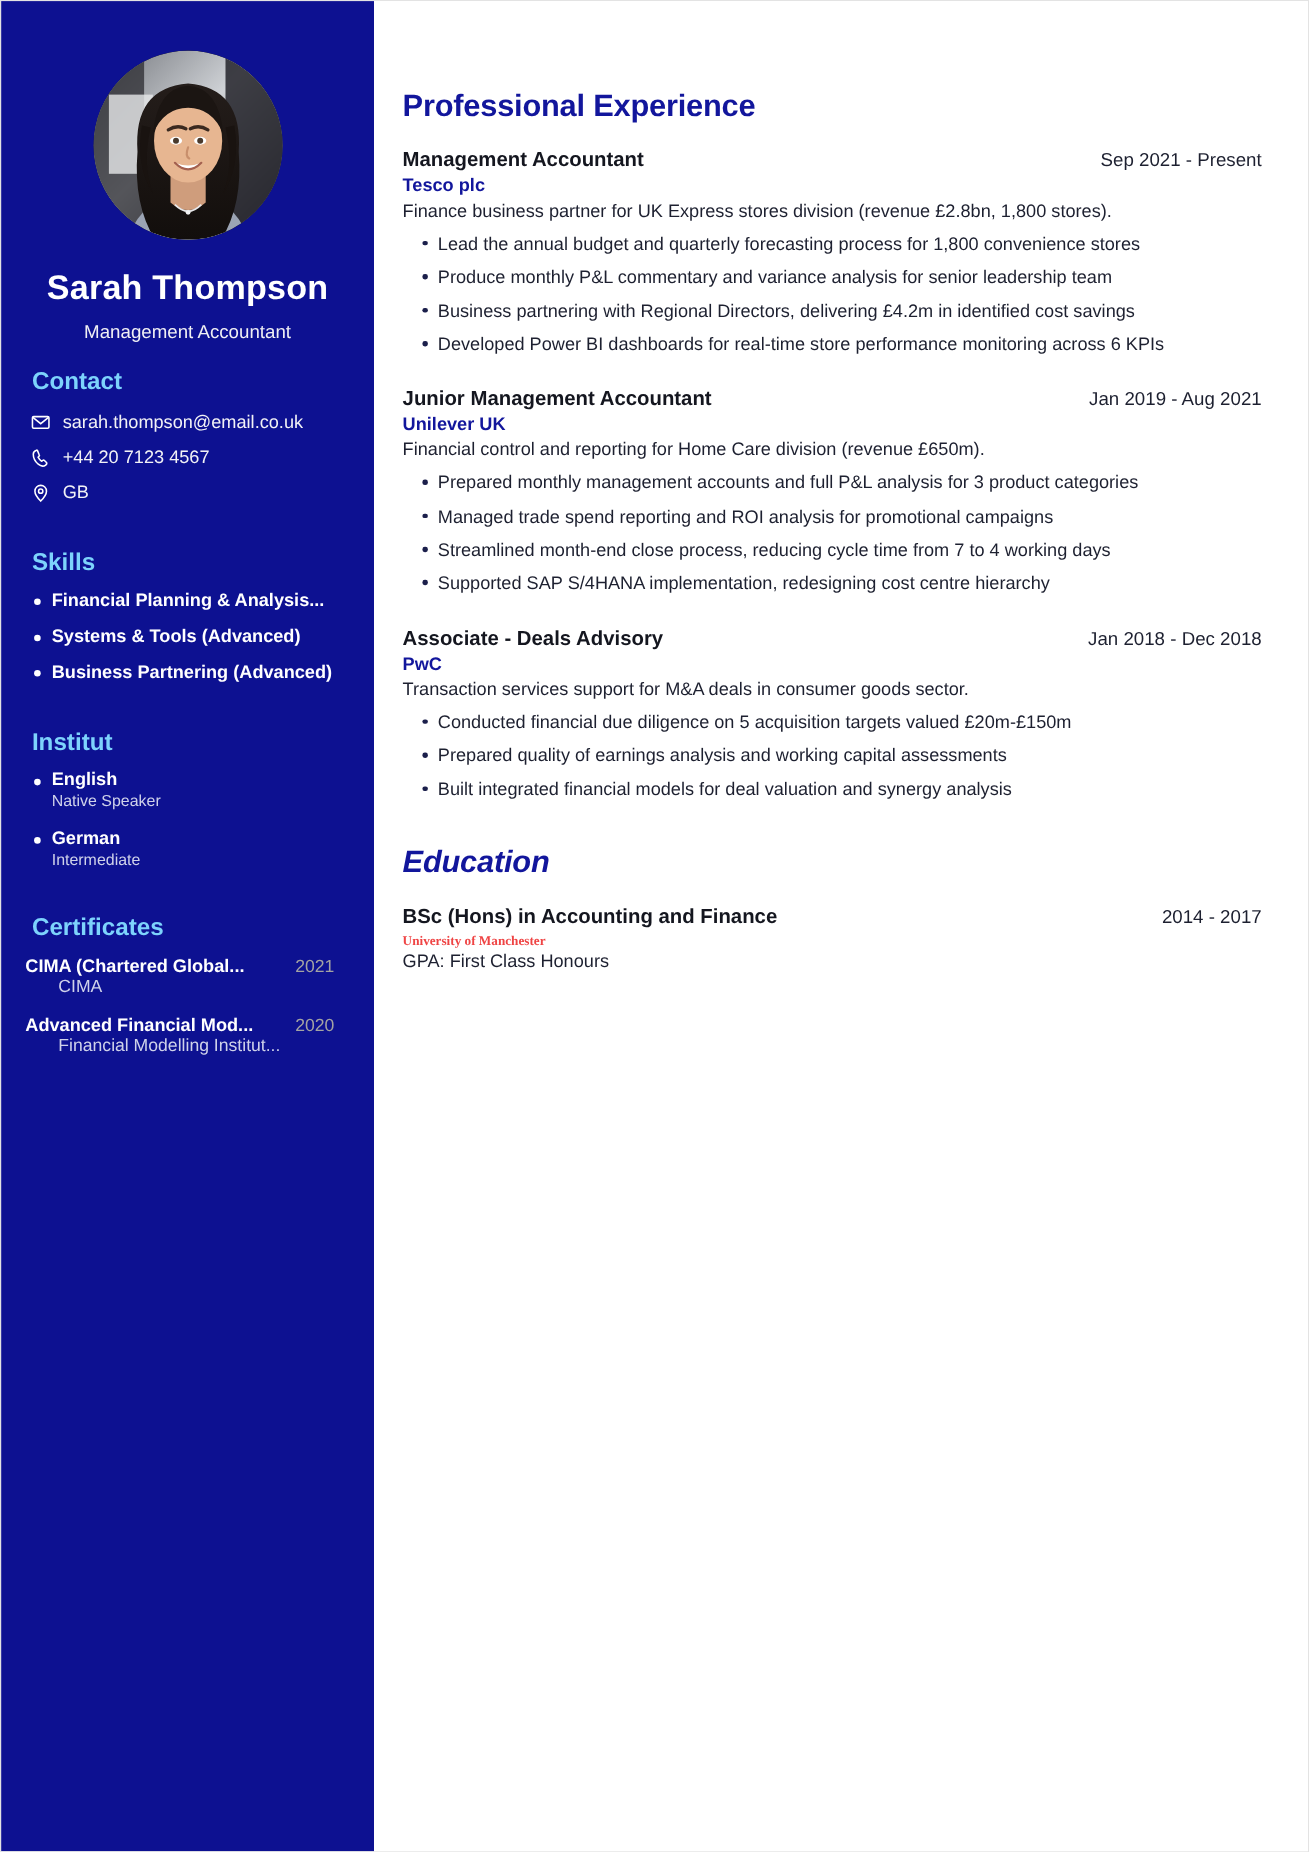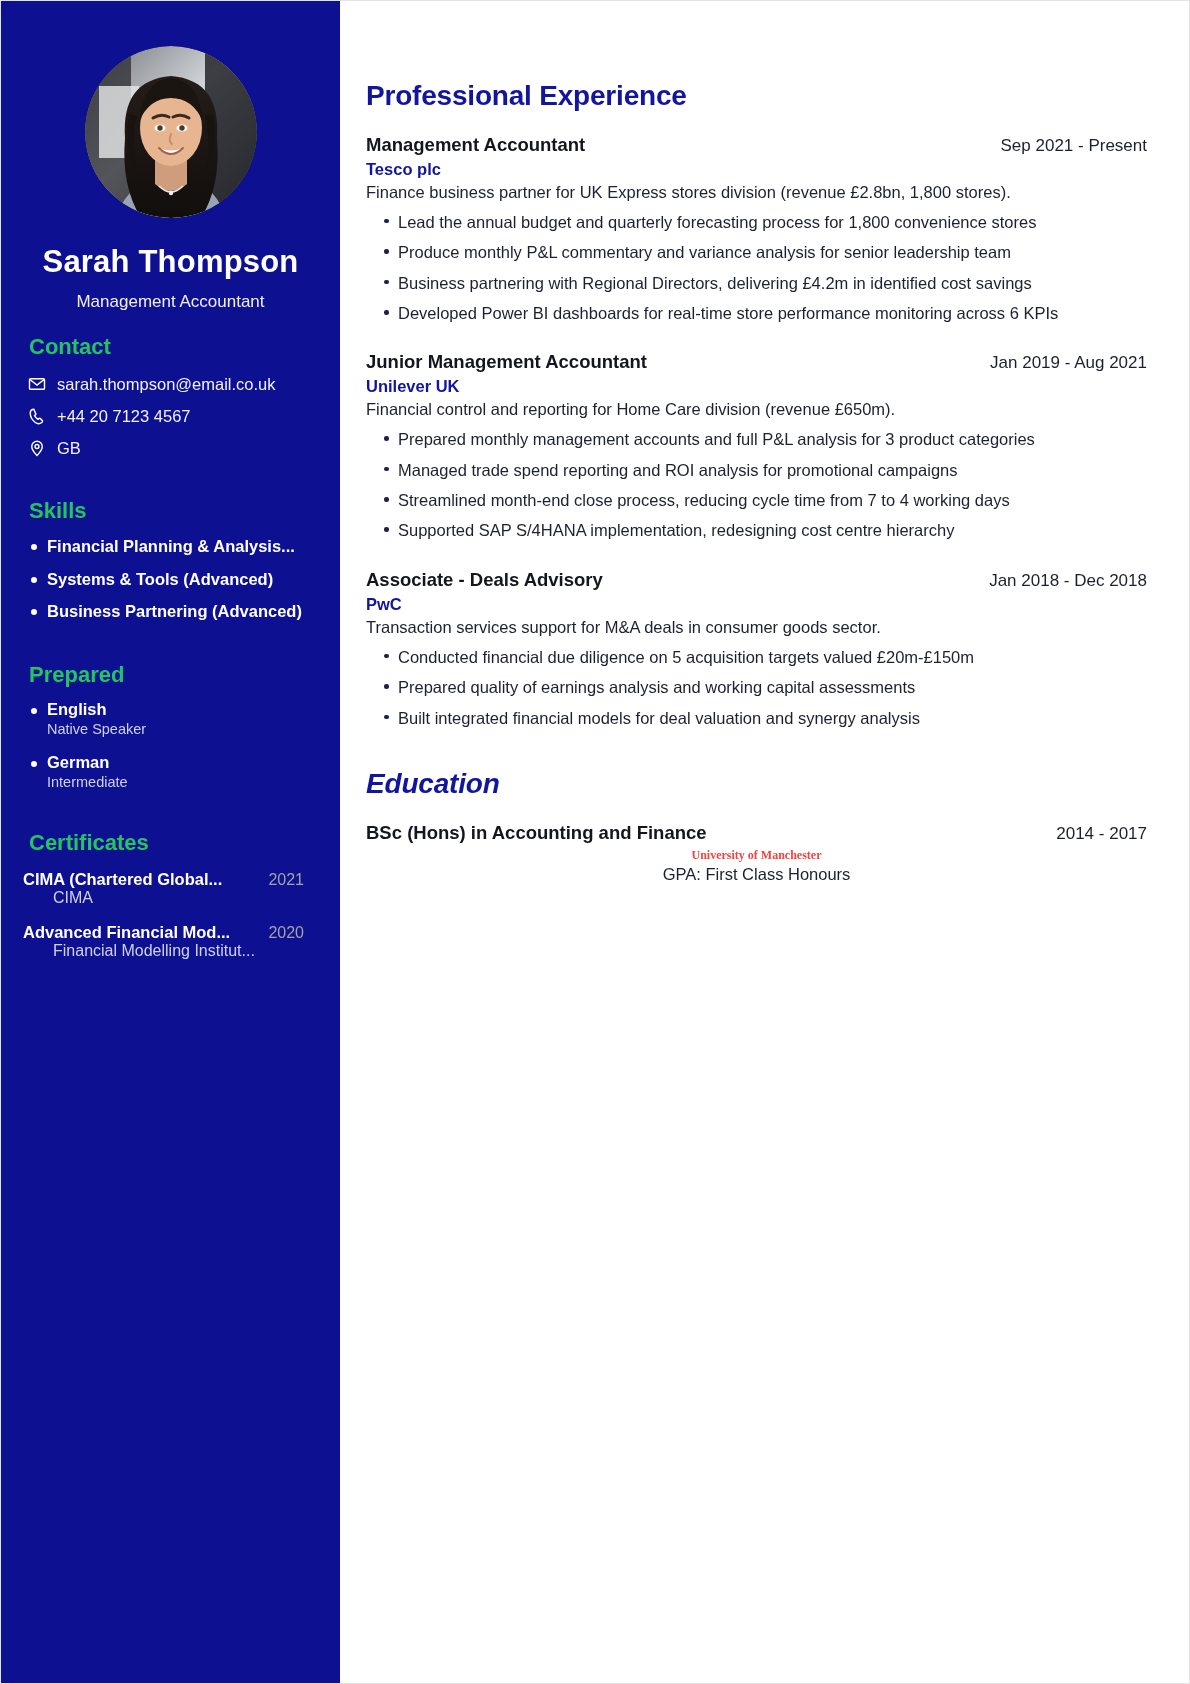--- a/index.html
+++ b/index.html
@@ -55,21 +55,21 @@
     text-align: center;
     font-size: 17px;
     font-weight: normal;
     margin-top: 12px;
     color: #f0f0f4;
   }
 
   .side-heading {
     font-size: 22px;
     font-weight: bold;
-    color: #22c55e;
+    color: #7dd3fc;
     margin-top: 22px;
     padding-left: 6px;
   }
   .side-heading.sp { margin-top: 40px; }
 
   .contact-list { margin-top: 14px; }
   .contact-row {
     display: flex;
     align-items: center;
     gap: 10px;
@@ -211,21 +211,21 @@
     content: "";
     position: absolute;
     left: 18px;
     top: 8px;
     width: 4.5px;
     height: 4.5px;
     border-radius: 50%;
     background: #1b1f4b;
   }
 
-  .edu-entry { margin-top: 12px; text-align: center; }
+  .edu-entry { margin-top: 12px; }
   .edu-head {
     display: flex;
     justify-content: space-between;
     align-items: baseline;
     gap: 16px;
   }
   .edu-degree {
     font-size: 18.5px;
     font-weight: bold;
     color: #14161f;
@@ -353,21 +353,21 @@
       <div class="bullet-item">
         <span class="dot"></span>
         <span>Systems &amp; Tools (Advanced)</span>
       </div>
       <div class="bullet-item">
         <span class="dot"></span>
         <span>Business Partnering (Advanced)</span>
       </div>
     </div>
 
-    <div class="side-heading sp">Prepared</div>
+    <div class="side-heading sp">Institut</div>
     <div class="lang-block">
       <div class="lang-entry">
         <div class="lang-name">
           <span class="dot"></span>
           <span>English</span>
         </div>
         <div class="lang-level">Native Speaker</div>
       </div>
       <div class="lang-entry">
         <div class="lang-name">

